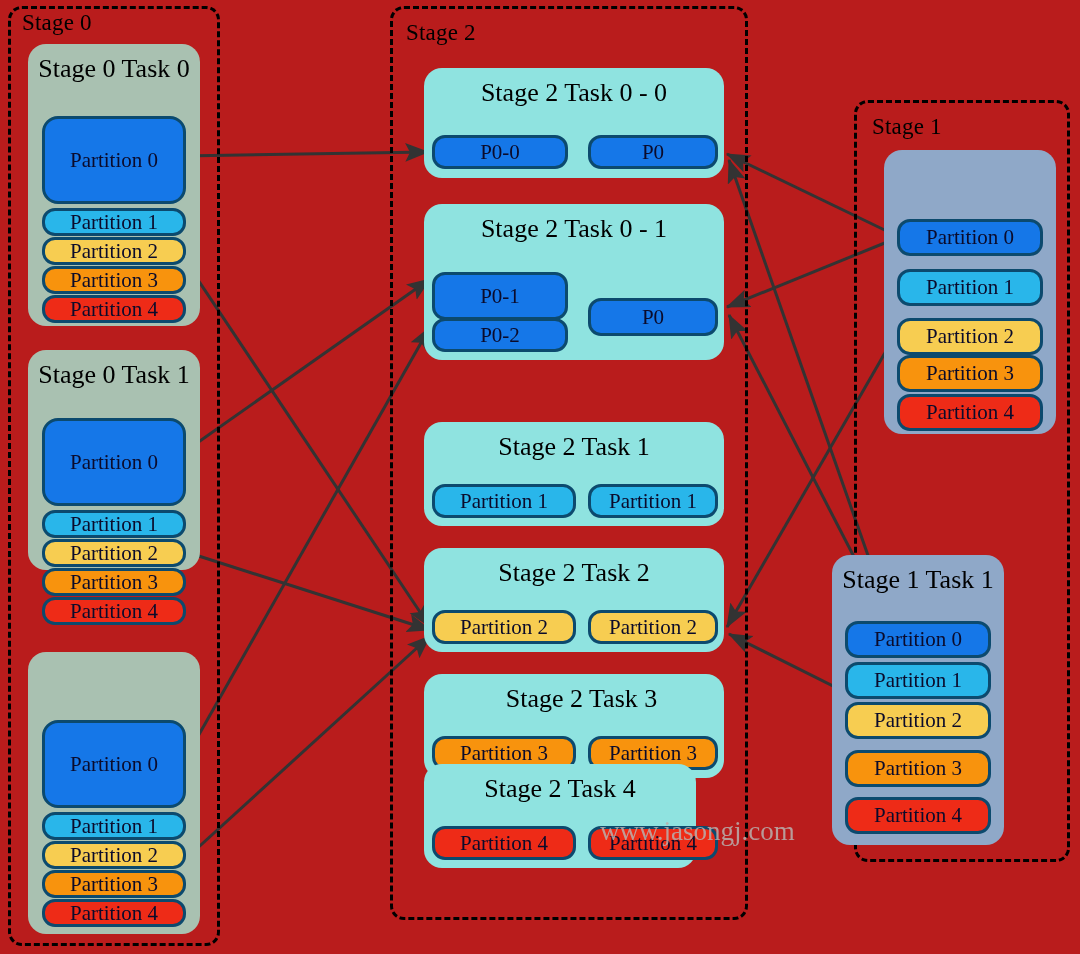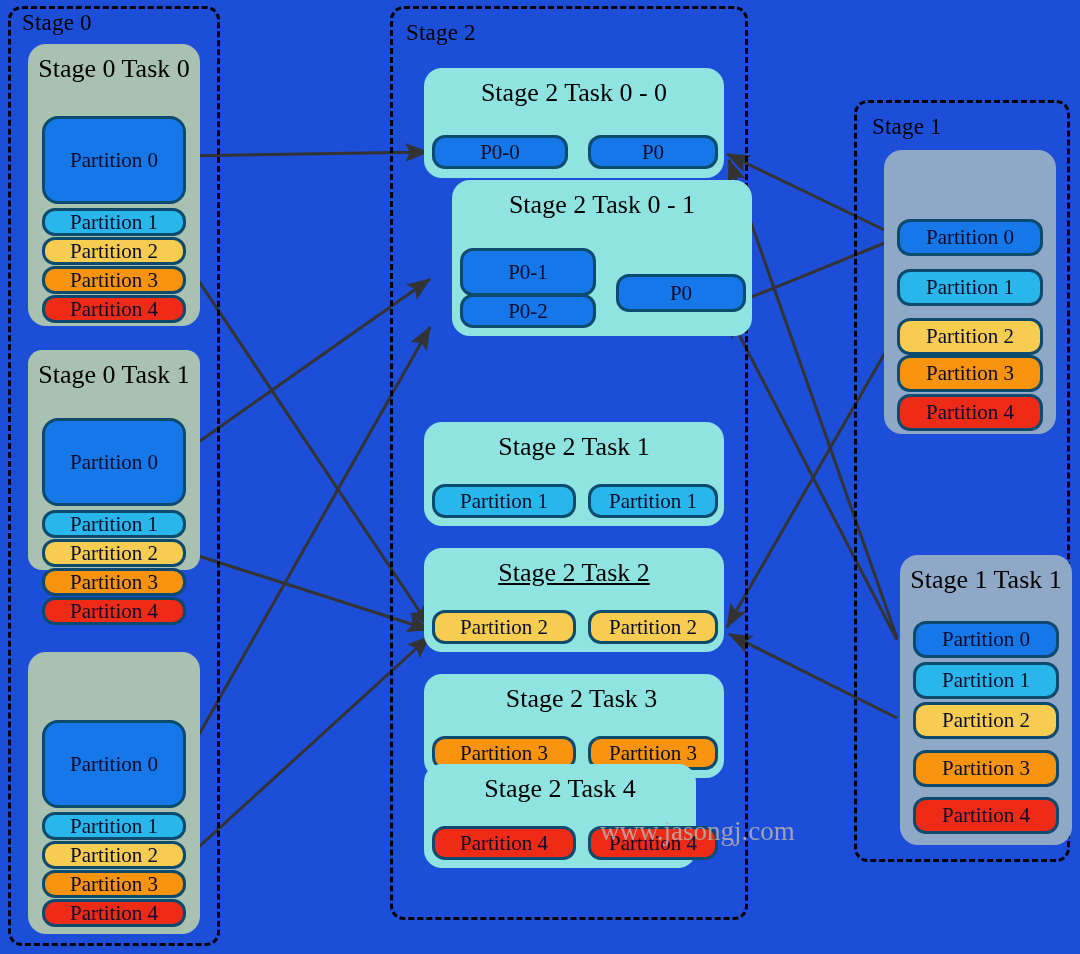--- a/index.html
+++ b/index.html
@@ -1,17 +1,17 @@
 <!DOCTYPE html>
 <html><head>
 <meta charset="utf-8">
 <style>
   html,body{margin:0;padding:0;background:#ffffff;}
   body{font-family:"Liberation Serif", serif;}
-  #canvas{position:relative;width:1080px;height:954px;background:#1d4ed8;overflow:hidden;}
+  #canvas{position:relative;width:1080px;height:954px;background:#b91c1c;overflow:hidden;}
 
   
   .stage-frame{position:absolute;border:3px dashed #000;border-radius:14px;box-sizing:border-box;background:transparent;}
   .stage-frame-label{position:absolute;font-size:23px;color:#000;white-space:nowrap;letter-spacing:.2px;}
 
   
   .task-box{position:absolute;border-radius:18px;box-sizing:border-box;}
   .task-s0{background:#a9c1b1;}
   .task-s1{background:#8fa8c8;}
   .task-s2{background:#8fe3e0;}
@@ -79,21 +79,21 @@
 
   <div class="task-box task-s0" style="left:28px; top:44px; width:172px; height:282px;">
     <div class="task-label" style="top:10px;">Stage 0  Task 0</div>
     <div class="pill big c0" style="left:14px; top:72px; width:144px; height:88px;">Partition 0</div>
     <div class="pill c1" style="left:14px; top:164px; width:144px; height:28px;">Partition 1</div>
     <div class="pill c2" style="left:14px; top:193px; width:144px; height:28px;">Partition 2</div>
     <div class="pill c3" style="left:14px; top:222px; width:144px; height:28px;">Partition 3</div>
     <div class="pill c4" style="left:14px; top:251px; width:144px; height:28px;">Partition 4</div>
   </div>
 
-  <div class="task-box task-s0" style="left:28px; top:350px; width:172px; height:220px;border-radius:14px;">
+  <div class="task-box task-s0" style="left:28px; top:350px; width:172px; height:220px;">
     <div class="task-label" style="top:10px;">Stage 0  Task  1</div>
     <div class="pill big c0" style="left:14px; top:68px; width:144px; height:88px;">Partition 0</div>
     <div class="pill c1" style="left:14px; top:160px; width:144px; height:28px;">Partition 1</div>
     <div class="pill c2" style="left:14px; top:189px; width:144px; height:28px;">Partition 2</div>
     <div class="pill c3" style="left:14px; top:218px; width:144px; height:28px;">Partition 3</div>
     <div class="pill c4" style="left:14px; top:247px; width:144px; height:28px;">Partition 4</div>
   </div>
 
   <div class="task-box task-s0" style="left:28px; top:652px; width:172px; height:282px;">
     <div class="pill big c0" style="left:14px; top:68px; width:144px; height:88px;">Partition 0</div>
@@ -105,35 +105,35 @@
 
   <div class="stage-frame" style="left:390px; top:6px; width:358px; height:914px;"></div>
   <div class="stage-frame-label" style="left:406px; top:20px;">Stage 2</div>
 
   <div class="task-box task-s2" style="left:424px; top:68px; width:300px; height:110px;">
     <div class="task-label" style="top:10px;">Stage 2   Task 0 - 0</div>
     <div class="pill c0" style="left:8px; top:67px; width:136px; height:34px;">P0-0</div>
     <div class="pill c0" style="left:164px; top:67px; width:130px; height:34px;">P0</div>
   </div>
 
-  <div class="task-box task-s2" style="left:424px; top:180px; width:300px; height:156px;margin-left:28px;">
+  <div class="task-box task-s2" style="left:424px; top:204px; width:300px; height:156px;">
     <div class="task-label" style="top:10px;">Stage 2   Task 0 - 1</div>
     <div class="pill c0" style="left:8px; top:68px; width:136px; height:48px;">P0-1</div>
     <div class="pill c0" style="left:8px; top:114px; width:136px; height:34px;">P0-2</div>
     <div class="pill c0" style="left:164px; top:94px; width:130px; height:38px;">P0</div>
   </div>
 
   <div class="task-box task-s2" style="left:424px; top:422px; width:300px; height:104px;">
     <div class="task-label" style="top:10px;">Stage 2   Task 1</div>
     <div class="pill c1" style="left:8px; top:62px; width:144px; height:34px;">Partition 1</div>
     <div class="pill c1" style="left:164px; top:62px; width:130px; height:34px;">Partition 1</div>
   </div>
 
   <div class="task-box task-s2" style="left:424px; top:548px; width:300px; height:104px;">
-    <div class="task-label" style="top:10px;text-decoration:underline;">Stage 2   Task 2</div>
+    <div class="task-label" style="top:10px;">Stage 2   Task 2</div>
     <div class="pill c2" style="left:8px; top:62px; width:144px; height:34px;">Partition 2</div>
     <div class="pill c2" style="left:164px; top:62px; width:130px; height:34px;">Partition 2</div>
   </div>
 
   <div class="task-box task-s2" style="left:424px; top:674px; width:300px; height:104px;">
     <div class="task-label" style="top:10px;margin-left:15px;">Stage 2   Task 3</div>
     <div class="pill c3" style="left:8px; top:62px; width:144px; height:34px;">Partition 3</div>
     <div class="pill c3" style="left:164px; top:62px; width:130px; height:34px;">Partition 3</div>
   </div>
 
@@ -149,21 +149,21 @@
   <div class="stage-frame-label" style="left:872px; top:114px;">Stage 1</div>
 
   <div class="task-box task-s1" style="left:884px; top:150px; width:172px; height:284px;">
     <div class="pill c0" style="left:13px; top:69px; width:146px; height:37px;">Partition 0</div>
     <div class="pill c1" style="left:13px; top:119px; width:146px; height:37px;">Partition 1</div>
     <div class="pill c2" style="left:13px; top:168px; width:146px; height:37px;">Partition 2</div>
     <div class="pill c3" style="left:13px; top:205px; width:146px; height:37px;">Partition 3</div>
     <div class="pill c4" style="left:13px; top:244px; width:146px; height:37px;">Partition 4</div>
   </div>
 
-  <div class="task-box task-s1" style="left:900px; top:555px; width:172px; height:290px;">
+  <div class="task-box task-s1" style="left:832px; top:555px; width:172px; height:290px;">
     <div class="task-label" style="top:10px;">Stage 1  Task 1</div>
     <div class="pill c0" style="left:13px; top:66px; width:146px; height:37px;">Partition 0</div>
     <div class="pill c1" style="left:13px; top:107px; width:146px; height:37px;">Partition 1</div>
     <div class="pill c2" style="left:13px; top:147px; width:146px; height:37px;">Partition 2</div>
     <div class="pill c3" style="left:13px; top:195px; width:146px; height:37px;">Partition 3</div>
     <div class="pill c4" style="left:13px; top:242px; width:146px; height:37px;">Partition 4</div>
   </div>
 
 </div>
 

